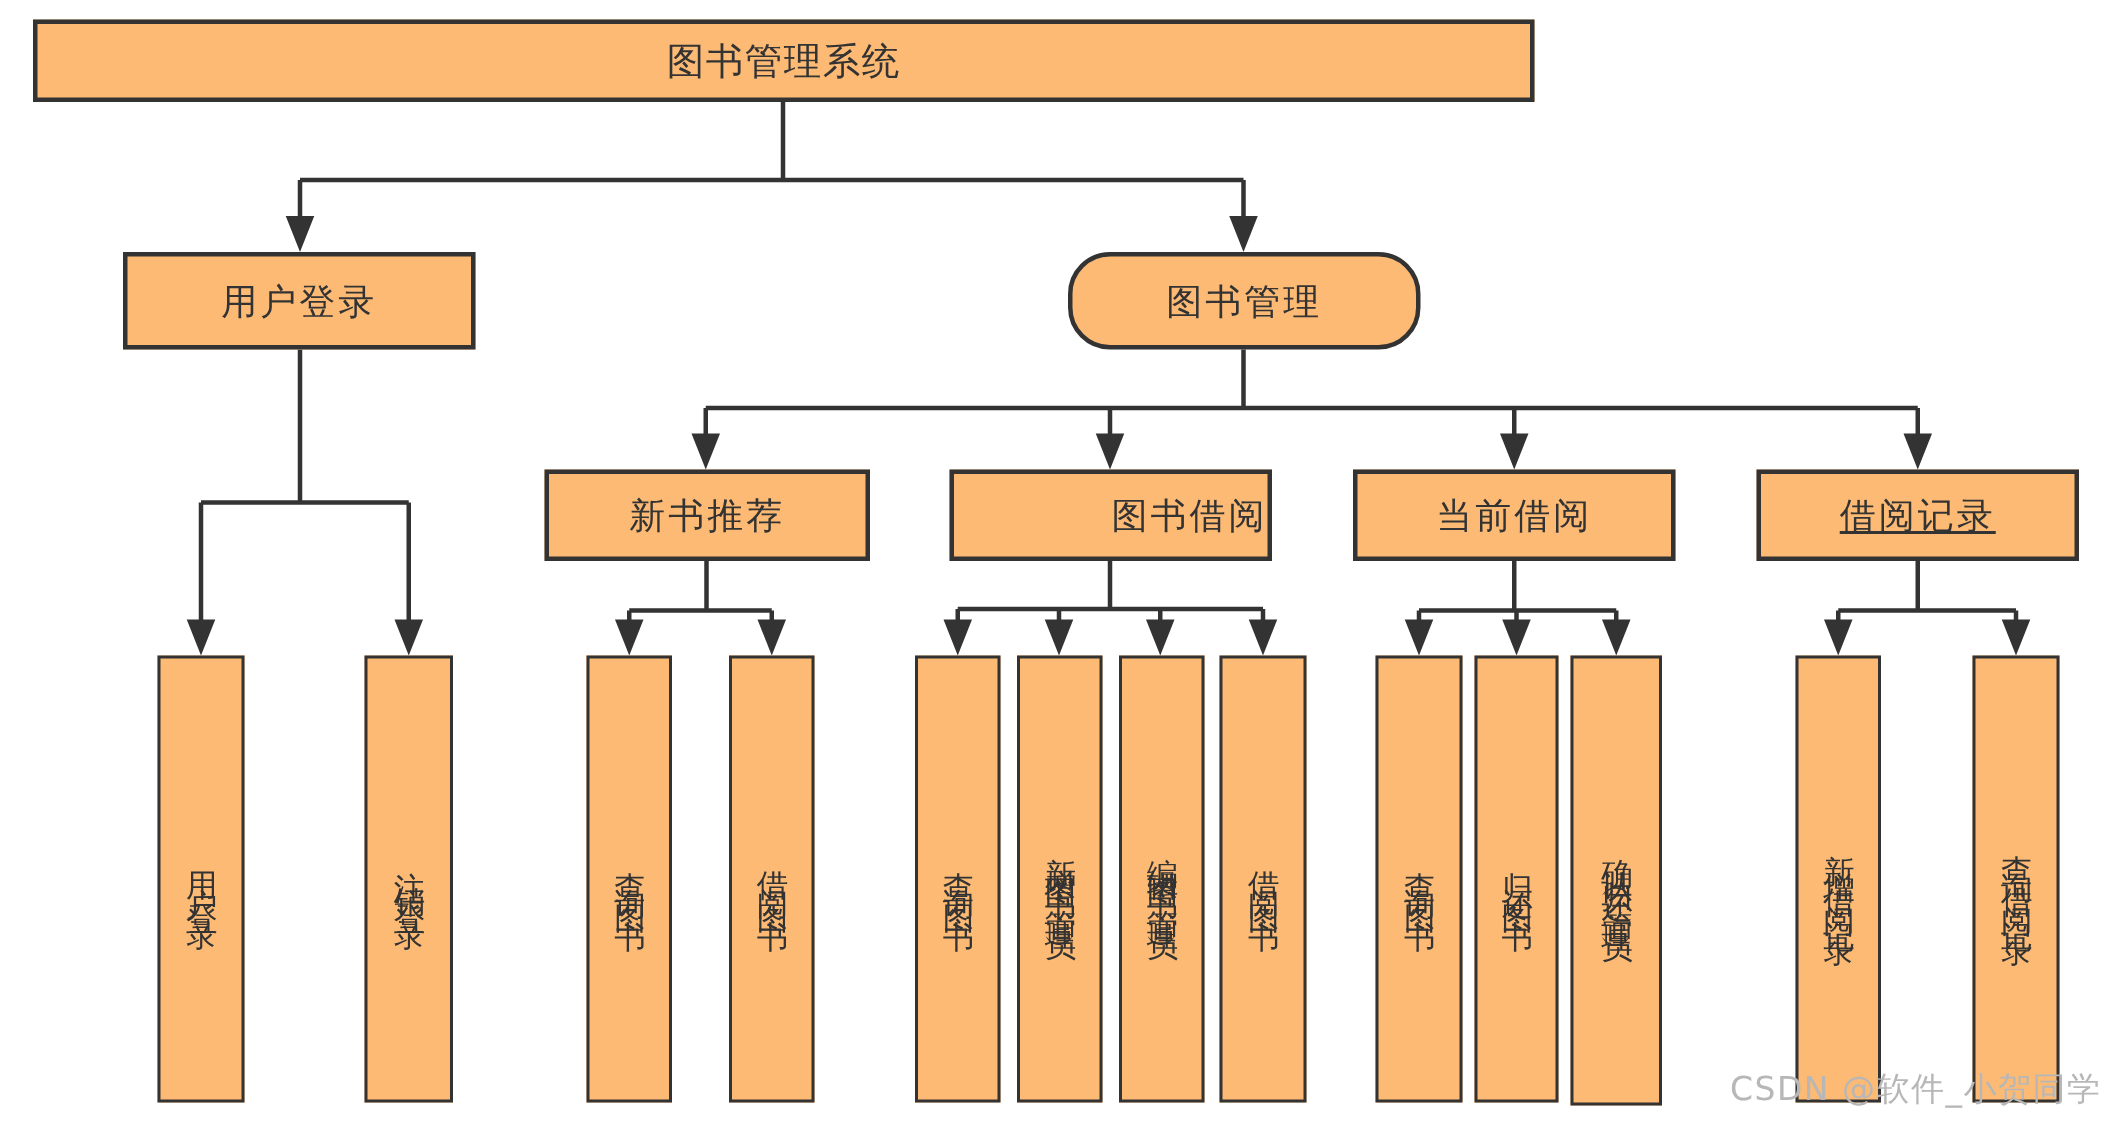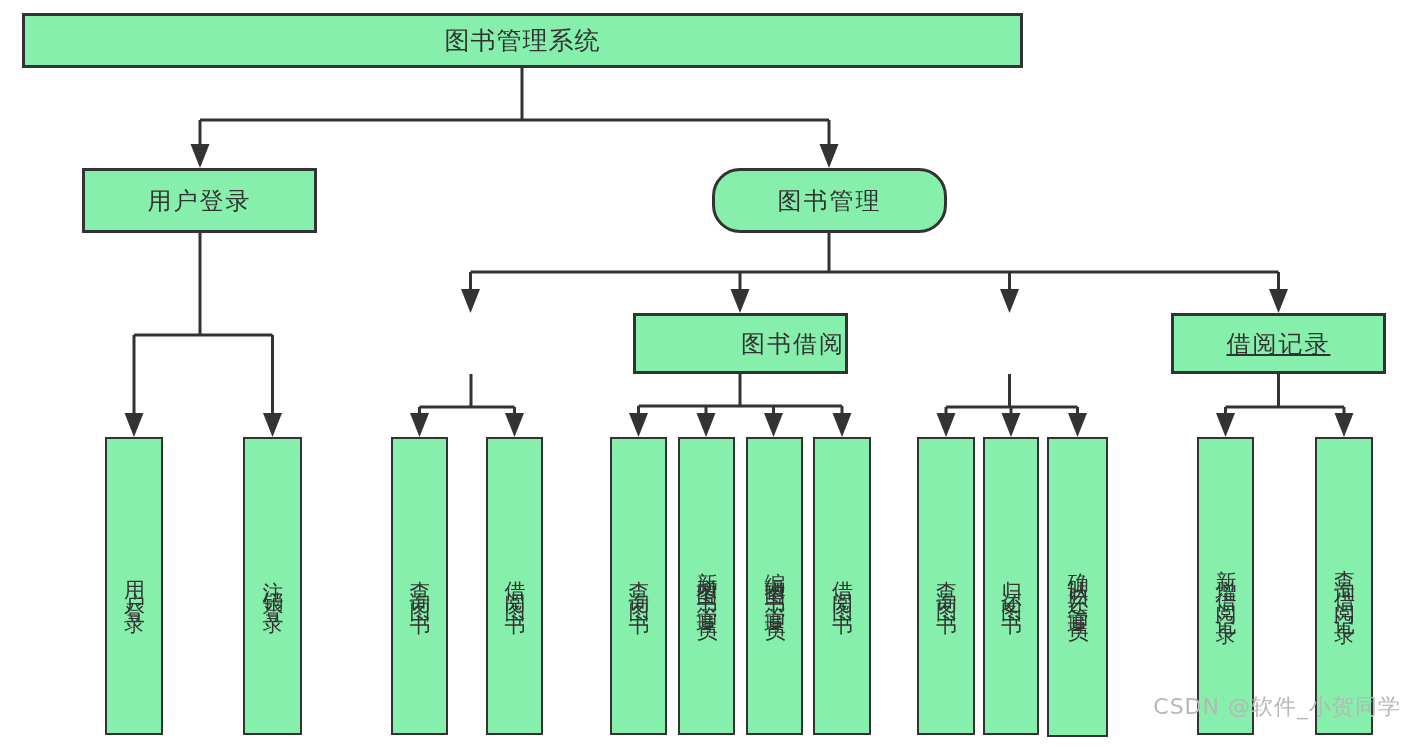--- a/index.html
+++ b/index.html
@@ -7,21 +7,21 @@
     position:relative;
     width:1405px;height:747px;
     background:#ffffff;
     font-family:"DejaVu Sans",sans-serif;
     overflow:hidden;
   }
   .stage svg{position:absolute;left:0;top:0;}
   .box{
     position:absolute;
     box-sizing:border-box;
-    background:#86efac;
+    background:#fdba74;
     border:3px solid #333333;
     color:#333333;
     display:flex;
     align-items:center;
     justify-content:center;
     text-align:center;
   }
   .root{font-size:25px;letter-spacing:1px;}
   .mid{font-size:24px;letter-spacing:2px;}
   .leaf{border-width:2.5px;}
@@ -30,21 +30,21 @@
     text-orientation:mixed;
     font-size:21px;
     letter-spacing:11px;
     line-height:1;
     white-space:nowrap;
   }
   .leaf.tight span{letter-spacing:7px;}
   .watermark{
     position:absolute;
     right:4px;
-    top:692px;
+    top:711px;
     font-size:22px;
     color:#b7b7b7;
     letter-spacing:1px;
     z-index:5;
     white-space:nowrap;
   }
 </style>
 </head>
 <body>
 
@@ -94,22 +94,28 @@
     <span>图书管理系统</span>
   </div>
 
   <div class="box mid" style="left:82px;top:168px;width:235px;height:65px;">
     <span>用户登录</span>
   </div>
   <div class="box mid" style="left:712px;top:168px;width:235px;height:65px;border-radius:28px;">
     <span>图书管理</span>
   </div>
 
+  <div class="box mid" style="left:363px;top:313px;width:217px;height:61px;">
+    <span>新书推荐</span>
+  </div>
   <div class="box mid" style="left:633px;top:313px;width:215px;height:61px;justify-content:flex-end;">
     <span>图书借阅</span>
+  </div>
+  <div class="box mid" style="left:902px;top:313px;width:215px;height:61px;">
+    <span>当前借阅</span>
   </div>
   <div class="box mid" style="left:1171px;top:313px;width:215px;height:61px;text-decoration:underline;">
     <span>借阅记录</span>
   </div>
 
   <div class="box leaf" style="left:105px;top:437px;width:58px;height:298px;">
     <span>用户登录</span>
   </div>
   <div class="box leaf" style="left:243px;top:437px;width:59px;height:298px;">
     <span>注销登录</span>

